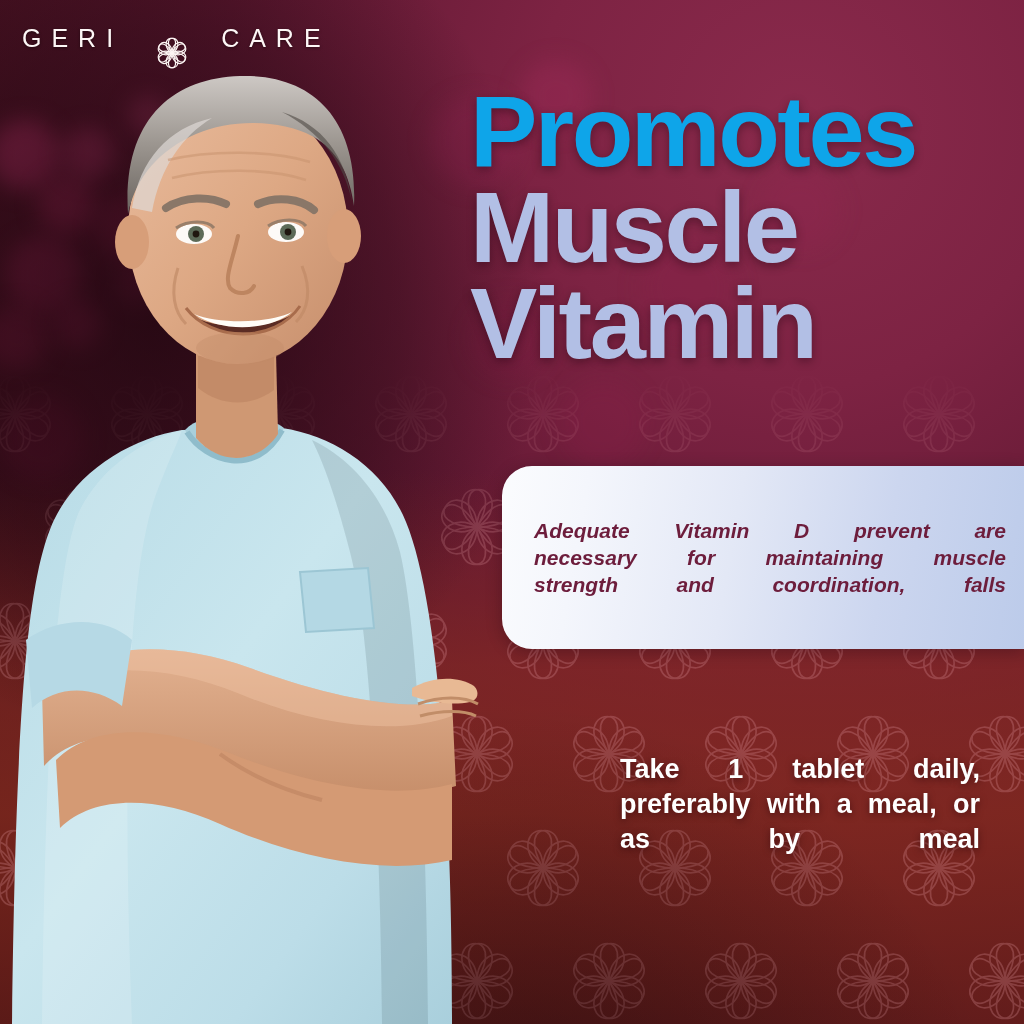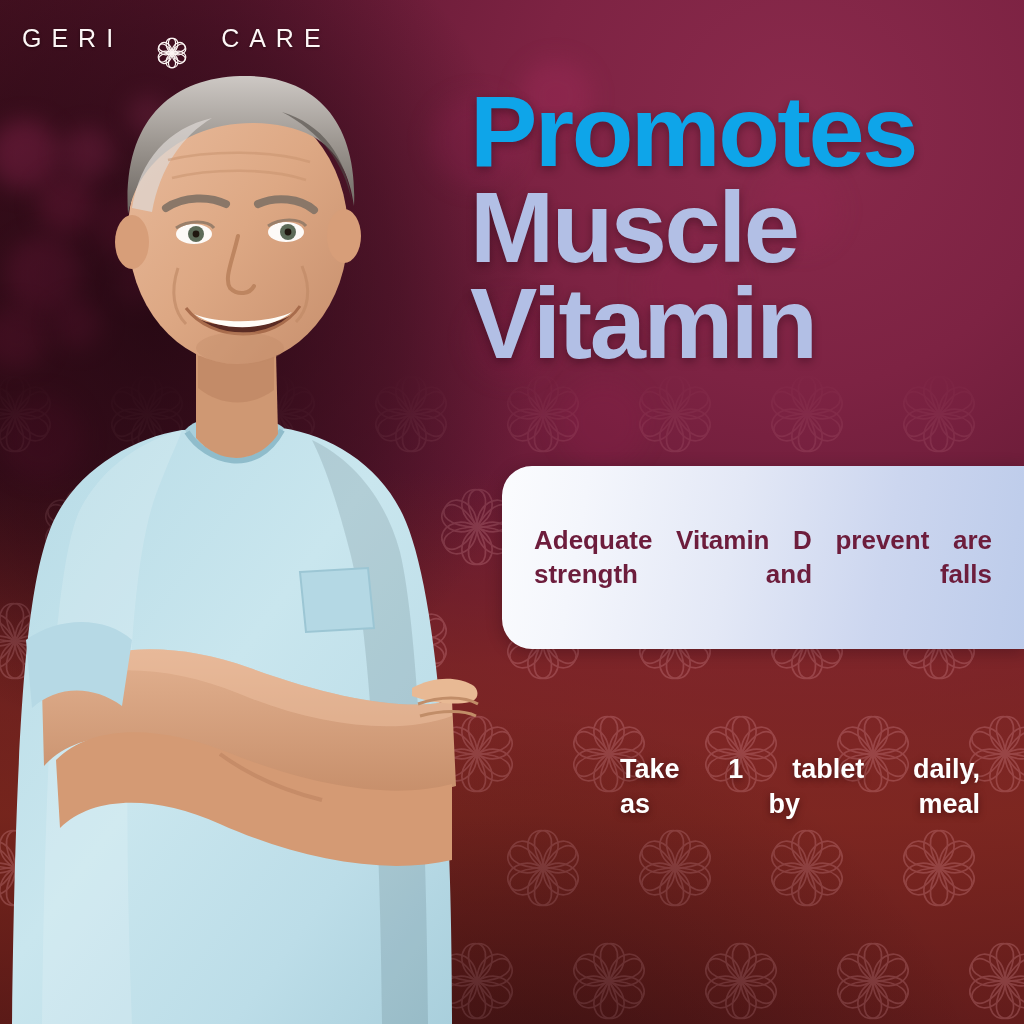--- a/index.html
+++ b/index.html
@@ -74,23 +74,23 @@
 
   
   .info-panel{
     position:absolute;left:502px;top:466px;width:522px;height:183px;z-index:36;
     border-radius:30px 0 0 30px;
     background:linear-gradient(100deg,#fbfcfe 0%,#f4f6fc 16%,#e3e8f6 44%,#ccd6ef 72%,#bccbea 100%);
     box-shadow:0 3px 16px rgba(25,4,12,.30);
     display:flex;align-items:center;
   }
   .info-text{
-    color:#6d1d3c;font-size:26px;font-weight:bold;line-height:1.30;
-    text-align:justify;padding:0 32px 0 32px;width:100%;box-sizing:border-box;
-    -webkit-hyphens:none;hyphens:none;
+    color:#6d1d3c;font-size:21px;font-weight:bold;line-height:1.30;
+    text-align:justify;padding:0 18px 0 32px;width:100%;box-sizing:border-box;
+    -webkit-hyphens:none;hyphens:none;font-style:italic;
   }
   .info-text > span{display:block;}
   .info-text .just{
     display:flex;justify-content:space-between;
   }
 
   
   .dosage{
     position:absolute;left:620px;top:752px;width:360px;z-index:36;
     color:#ffffff;font-size:27px;font-weight:bold;line-height:1.30;
@@ -1942,34 +1942,48 @@
   <div class="info-panel">
     <div class="info-text">
       <span class="just">
           <span>Adequate</span>
           <span>Vitamin</span>
           <span>D</span>
           <span>prevent</span>
           <span>are</span>
         </span>
       <span class="just">
+          <span>necessary</span>
+          <span>for</span>
+          <span>maintaining</span>
+          <span>muscle</span>
+        </span>
+      <span class="just">
           <span>strength</span>
           <span>and</span>
+          <span>coordination,</span>
           <span>falls</span>
         </span>
     </div>
   </div>
 
   <div class="dosage">
     <span class="just">
         <span>Take</span>
         <span>1</span>
         <span>tablet</span>
         <span>daily,</span>
       </span>
     <span class="just">
+        <span>preferably</span>
+        <span>with</span>
+        <span>a</span>
+        <span>meal,</span>
+        <span>or</span>
+      </span>
+    <span class="just">
         <span>as</span>
         <span>by</span>
         <span>meal</span>
       </span>
   </div>
 
 </div>
 
 </body></html>

